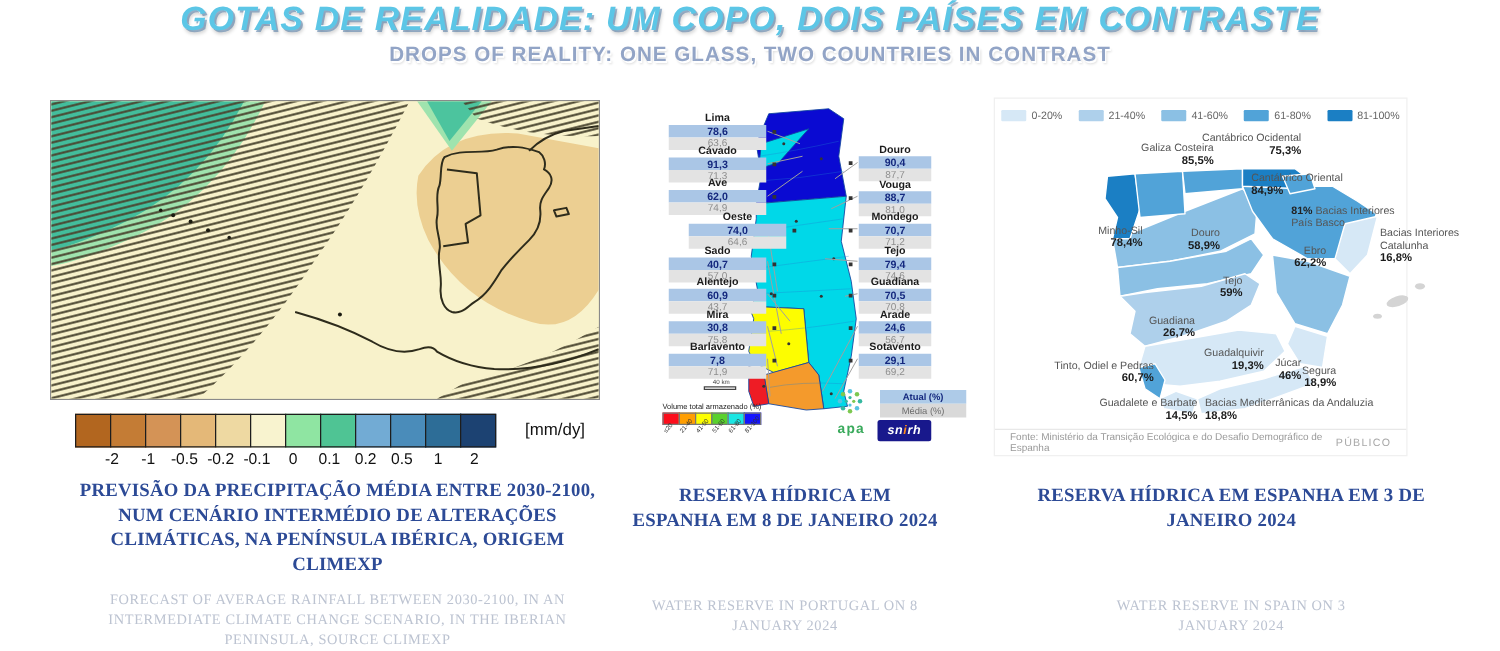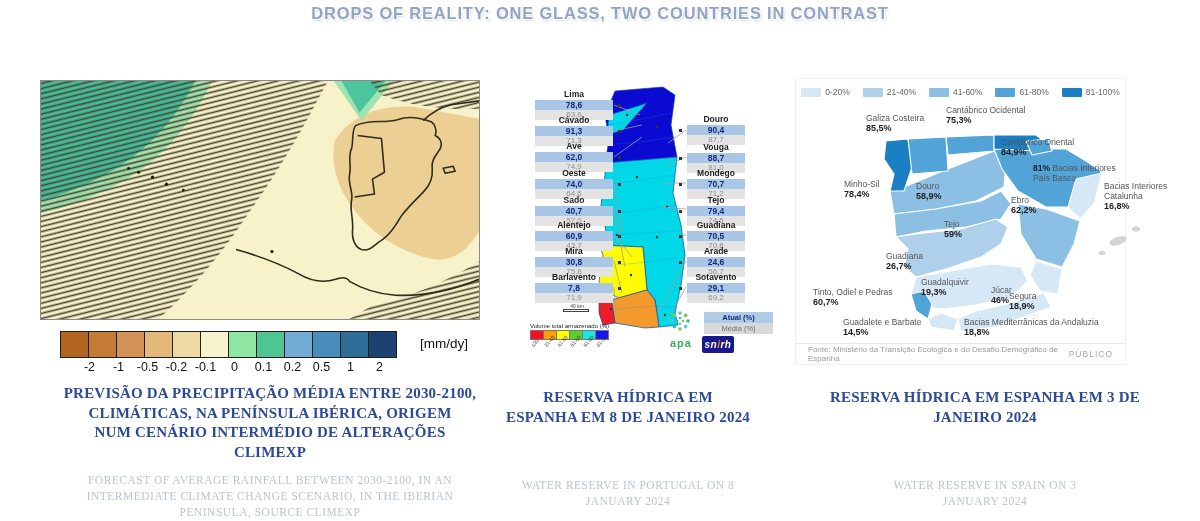--- a/index.html
+++ b/index.html
@@ -49,45 +49,46 @@
   .pt-legend-title { font-size:6px; color:#222; margin-bottom:1px; }
   .pt-leg-swatches { display:flex; }
   .pt-leg-swatch { width:14px; height:10px; border:1px solid #777; margin-right:-1px; }
   .pt-leg-labels { display:flex; margin-top:4px; }
   .pt-leg-lab { width:13px; font-size:5px; color:#333; transform:rotate(-50deg); transform-origin:left top; white-space:nowrap; }
   .apa-dots { position:absolute; left:138px; top:224px; }
   .apa-text { position:absolute; left:140px; top:252px; font-size:11px; font-weight:bold; color:#3aaa5c; letter-spacing:1px; }
   .value-box { position:absolute; left:174px; top:227px; width:69px; text-align:center; }
   .vb-cur { font-size:7.5px; font-weight:bold; color:#14287e; background:#aecbe8; padding:1px 0; }
   .vb-avg { font-size:7.5px; color:#6d6d6d; background:#d9d9d9; padding:1px 0; }
-  .snirh { position:absolute; left:172px; top:251px; width:32px; height:17px; background:#18188c;
+  .snirh { position:absolute; left:172px; top:251px; width:43px; height:17px; background:#18188c;
            color:#fff; font-size:10px; font-weight:bold; font-style:italic; text-align:center; line-height:17px;
            border-radius:2px; letter-spacing:.5px; }
   .snirh i { color:#ff8c1a; font-style:italic; }
 
   
   .sp-panel { position:absolute; left:795px; top:78px; width:331px; height:287px; background:#fff; border:1px solid #f0f0f0; }
   .sp-legend { position:absolute; left:0; top:8px; width:100%; display:flex; justify-content:center; gap:13px; }
   .sp-leg-item { display:flex; align-items:center; gap:4px; font-size:8.5px; color:#666; }
   .sp-leg-swatch { width:20px; height:9px; border-radius:1px; }
   .sp-map { position:absolute; left:0; top:0; width:380px; height:287px; }
-  .sp-label { position:absolute; font-size:8.5px; color:#555; text-align:left; line-height:1.2; }
+  .sp-label { position:absolute; font-size:8.5px; color:#555; text-align:right; line-height:1.2; }
   .sp-name b { color:#222; }
   .sp-val { display:block; color:#1c1c1c; font-size:9px; }
   .sp-footer { position:absolute; left:0; bottom:0; width:100%; height:21px; border-top:1px solid #e8e8e8;
                display:flex; justify-content:space-between; align-items:center; padding:0 12px; }
   .sp-source { font-size:8px; color:#9a9a9a; }
   .sp-brand { font-size:8.5px; color:#a8a8a8; letter-spacing:1px; }
 </style>
 </head>
 <body>
 
 <div class="stage">
 
   <div class="hdr">
+    <h1>GOTAS DE REALIDADE: UM COPO, DOIS PAÍSES EM CONTRASTE</h1>
     <h2>DROPS OF REALITY: ONE GLASS, TWO COUNTRIES IN CONTRAST</h2>
   </div>
 
   <svg class="climate-map" viewBox="0 0 440 240" preserveAspectRatio="none">
     <defs>
       <pattern id="hatch" width="8" height="5" patternUnits="userSpaceOnUse" patternTransform="rotate(-14)">
         <line x1="0" y1="2.5" x2="8" y2="2.5" stroke="#4a4530" stroke-width="1.7"></line>
       </pattern>
     </defs>
     <rect width="440" height="240" fill="#f8f2cb"></rect>
@@ -144,22 +145,22 @@
         <span class="cb-tick">0.2</span>
         <span class="cb-tick">0.5</span>
         <span class="cb-tick">1</span>
         <span class="cb-tick">2</span>
       </div>
     <div class="cb-unit">[mm/dy]</div>
   </div>
 
   <div class="cap-pt" style="left:55px; top:384px; width:430px;">
     <div>PREVISÃO DA PRECIPITAÇÃO MÉDIA ENTRE 2030-2100,</div>
-      <div>CLIMÁTICAS, NA PENÍNSULA IBÉRICA, ORIGEM</div>
-    <div>NUM CENÁRIO INTERMÉDIO DE ALTERAÇÕES</div>
+      <div>NUM CENÁRIO INTERMÉDIO DE ALTERAÇÕES</div>
+    <div>CLIMÁTICAS, NA PENÍNSULA IBÉRICA, ORIGEM</div>
       <div>CLIMEXP</div>
   </div>
   <div class="cap-en" style="left:75px; top:472px; width:390px;">
     <div>FORECAST OF AVERAGE RAINFALL BETWEEN 2030-2100, IN AN</div>
       <div>INTERMEDIATE CLIMATE CHANGE SCENARIO, IN THE IBERIAN</div>
     <div>PENINSULA, SOURCE CLIMEXP</div>
   </div>
 
   <div class="pt-panel">
 
@@ -227,21 +228,21 @@
           <div class="pt-chip-cur">91,3</div>
           <div class="pt-chip-avg">71,3</div>
         </div>
 
         <div class="pt-chip" style="top: 57px;">
           <div class="pt-chip-name">Ave</div>
           <div class="pt-chip-cur">62,0</div>
           <div class="pt-chip-avg">74,9</div>
         </div>
 
-        <div class="pt-chip" style="top: 84px;">
+        <div class="pt-chip" style="top: 84px; margin-left: 16px;">
           <div class="pt-chip-name">Oeste</div>
           <div class="pt-chip-cur">74,0</div>
           <div class="pt-chip-avg">64,6</div>
         </div>
 
         <div class="pt-chip" style="top: 111px;">
           <div class="pt-chip-name">Sado</div>
           <div class="pt-chip-cur">40,7</div>
           <div class="pt-chip-avg">57,0</div>
         </div>

